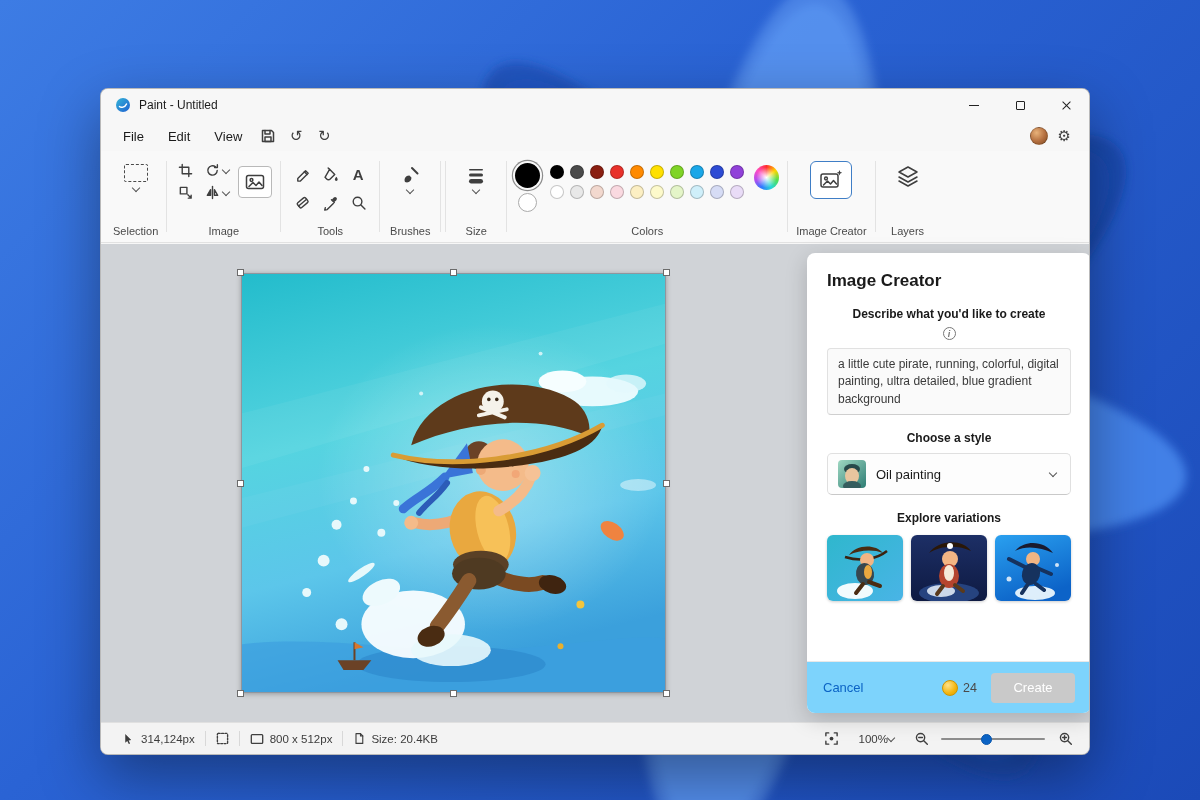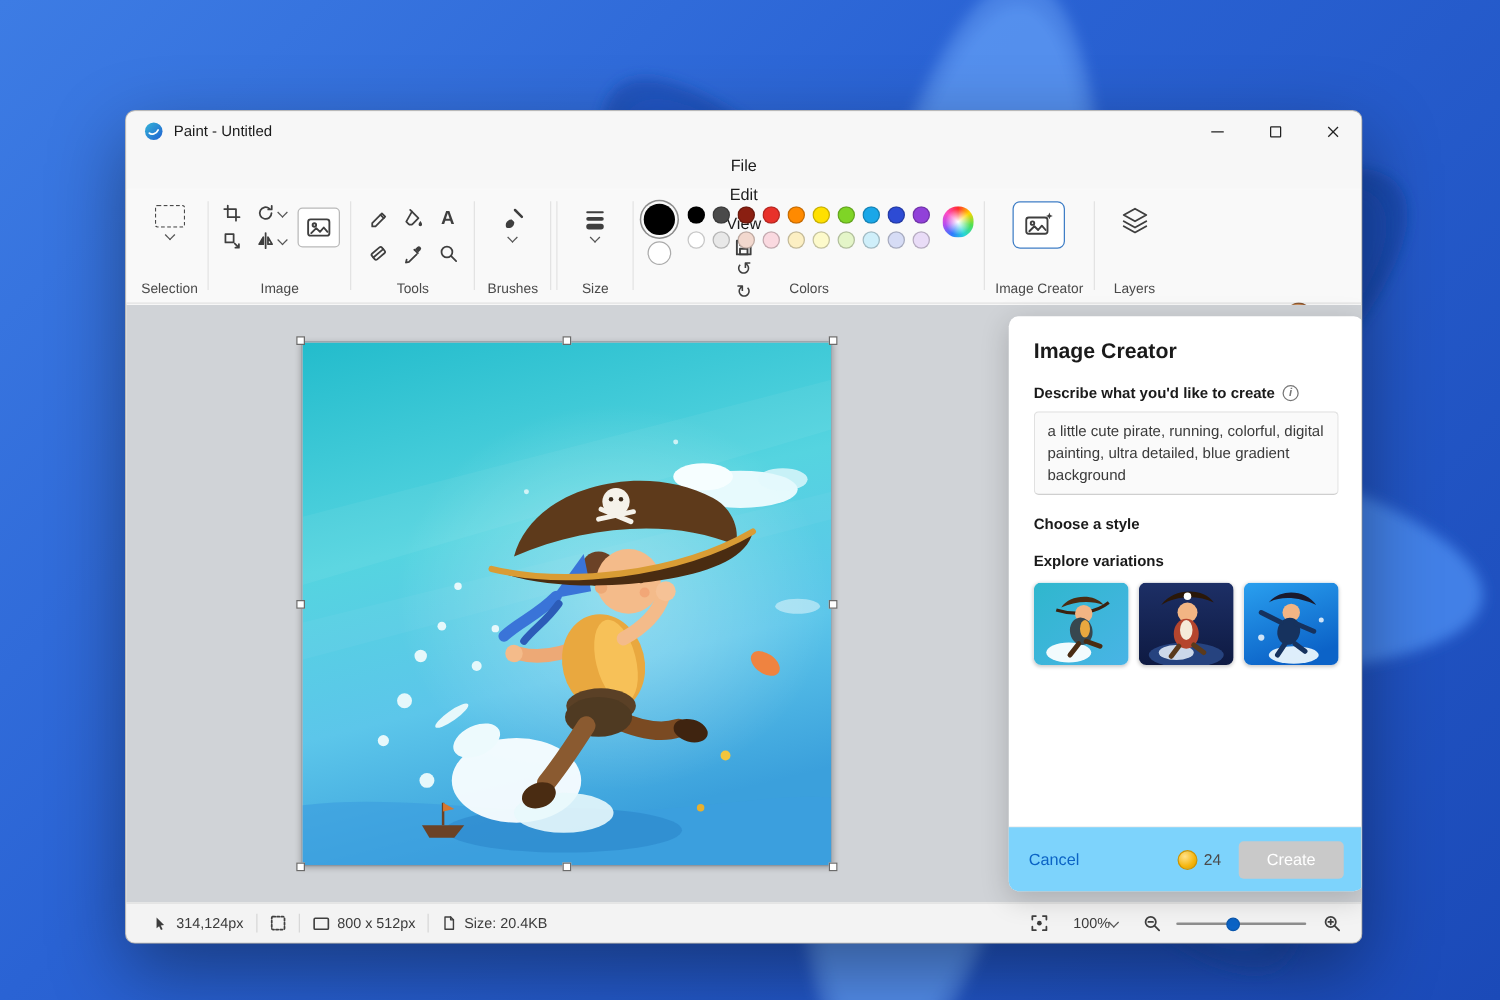--- a/index.html
+++ b/index.html
@@ -25,21 +25,21 @@
   .wc { width:46px; height:100%; display:flex; align-items:center; justify-content:center; cursor:pointer; }
   .wc .min-glyph { width:10px; height:1px; background:#222; }
   .wc .max-glyph { width:9px; height:9px; border:1px solid #222; border-radius:1px; }
   .wc .close-glyph { position:relative; width:11px; height:11px; }
   .wc .close-glyph::before,.wc .close-glyph::after { content:""; position:absolute; left:5px; top:0;
     width:1px; height:11px; background:#222; }
   .wc .close-glyph::before { transform:rotate(45deg); }
   .wc .close-glyph::after  { transform:rotate(-45deg); }
 
   
-  .menubar { height:30px; display:flex; align-items:center; padding:0 10px; background:#f7f7f7;flex-direction:column; }
+  .menubar { height:30px; display:flex; align-items:center; padding:0 10px; background:#f7f7f7; }
   .menu-item { font-size:13px; color:#1b1b1b; padding:4px 12px; border-radius:4px; cursor:pointer; }
   .mb-ico { width:28px; height:24px; display:flex; align-items:center; justify-content:center;
     border-radius:4px; cursor:pointer; color:#3f3f3f; font-size:15px; }
   .menubar .right { margin-left:auto; display:flex; align-items:center; gap:10px; padding-right:8px; }
   .avatar { width:18px; height:18px; border-radius:50%;
     background:radial-gradient(circle at 35% 30%,#e8b27a 0%,#b57040 55%,#7d4a22 100%);
     border:1px solid rgba(0,0,0,.2); cursor:pointer; }
   .gear { font-size:15px; color:#3f3f3f; cursor:pointer; }
 
   
@@ -91,21 +91,21 @@
   .canvas-img svg { display:block; }
   .handle { position:absolute; width:7px; height:7px; background:#fff; border:1px solid #6b6b6b; cursor:pointer; }
   .h-tl{left:-4px;top:-4px;} .h-tc{left:209px;top:-4px;} .h-tr{right:-4px;top:-4px;}
   .h-ml{left:-4px;top:207px;} .h-mr{right:-4px;top:207px;}
   .h-bl{left:-4px;bottom:-4px;} .h-bc{left:209px;bottom:-4px;} .h-br{right:-4px;bottom:-4px;}
 
   
   .panel { position:absolute; left:706px; top:9px; width:284px; height:460px; background:#fff;
     border-radius:8px; box-shadow:0 6px 22px rgba(0,0,0,.18); z-index:5; padding:18px 20px 0; }
   .panel h1 { font-size:17px; font-weight:700; color:#1a1a1a; }
-  .p-label { font-size:12px; font-weight:700; color:#1a1a1a; margin-top:16px; display:flex; align-items:center; gap:6px; }
+  .p-label { font-size:12px; font-weight:700; color:#1a1a1a; margin-top:16px; display:flex; align-items:center; gap:6px;flex-direction:column; }
   .info-i { width:13px; height:13px; border:1px solid #777; border-radius:50%; color:#777;
     font-size:9px; font-style:italic; display:inline-flex; align-items:center; justify-content:center; cursor:pointer; }
   .prompt-box { margin-top:8px; height:67px; background:#fafafa; border:1px solid #e1e1e1;
     border-bottom-color:#cfcfcf; border-radius:4px; padding:7px 10px; font-size:12px;
     line-height:1.45; color:#3a3a3a; cursor:text; overflow:hidden; }
   .style-dd { margin-top:8px; height:42px; background:#fdfdfd; border:1px solid #e0e0e0;
     border-bottom-color:#c9c9c9; border-radius:5px; display:flex; align-items:center; cursor:pointer; }
   .style-thumb { width:28px; height:28px; border-radius:4px; margin:0 10px; overflow:hidden; flex:0 0 auto; }
   .style-name { font-size:13px; color:#1a1a1a; }
   .style-dd .chev { margin-left:auto; margin-right:14px; }
@@ -505,20 +505,38 @@
     <div class="panel">
       <h1>Image Creator</h1>
 
       <div class="p-label">
         <span>Describe what you'd like to create</span>
         <span class="info-i">i</span>
       </div>
       <div class="prompt-box">a little cute pirate, running, colorful, digital painting, ultra detailed, blue gradient background</div>
 
       <div class="p-label">Choose a style</div>
+      <div class="style-dd">
+        <span class="style-thumb">
+          <svg width="28" height="28" viewBox="0 0 28 28">
+            <defs>
+                <linearGradient id="st" x1="0" y1="0" x2="1" y2="1">
+              <stop offset="0" stop-color="#9fd8c2"></stop>
+                  <stop offset="1" stop-color="#2e7d74"></stop>
+                </linearGradient>
+              </defs>
+            <rect width="28" height="28" fill="url(#st)"></rect>
+            <ellipse cx="14" cy="9" rx="8" ry="5" fill="#27494a"></ellipse>
+            <ellipse cx="14" cy="16" rx="7" ry="8" fill="#e8c59e"></ellipse>
+            <ellipse cx="14" cy="26" rx="9" ry="5" fill="#355d5e"></ellipse>
+          </svg>
+        </span>
+        <span class="style-name">Oil painting</span>
+        <i class="chev"></i>
+      </div>
 
       <div class="p-label">Explore variations</div>
       <div class="variations">
         <div class="var-thumb">
           <svg width="76" height="66" viewBox="0 0 76 66">
             <defs>
                 <linearGradient id="v1" x1="0" y1="0" x2="1" y2="1">
               <stop offset="0" stop-color="#2fb7cd"></stop>
                   <stop offset="1" stop-color="#49b4e6"></stop>
                 </linearGradient>

